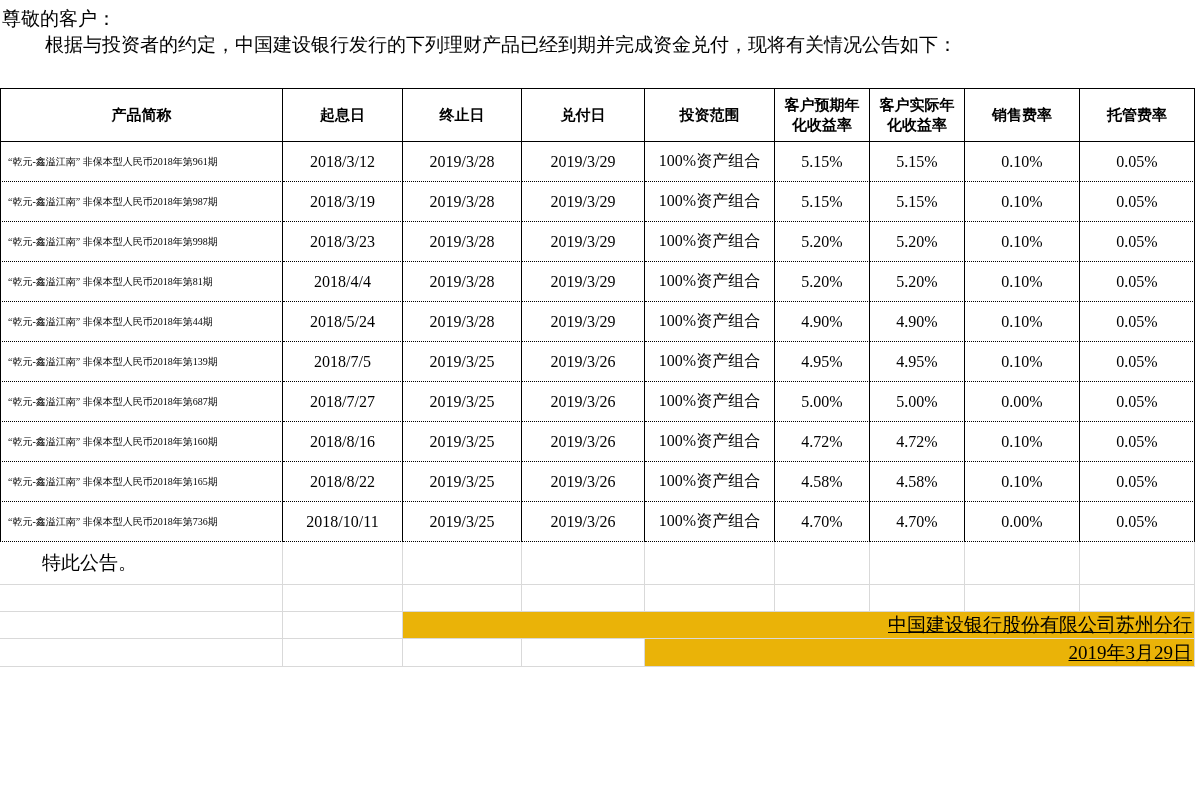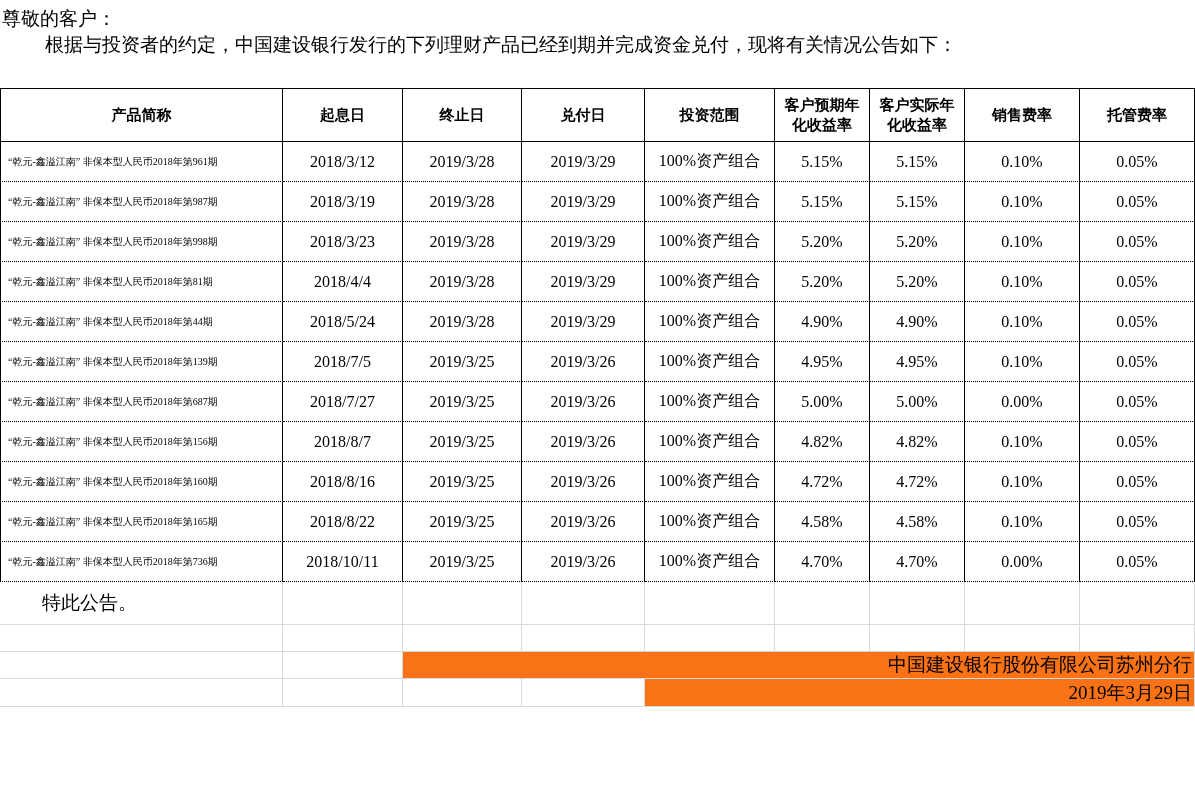--- a/index.html
+++ b/index.html
@@ -56,21 +56,22 @@
     vertical-align: middle;
   }
   .grid-table tr.r-close td { height: 43px; }
   .grid-table tr.r-empty td { height: 27px; }
   .grid-table tr.r-sig td   { height: 26px; }
   .grid-table tr.r-date td  { height: 28px; }
   .closing-cell { font-size: 19px; text-align: left; padding-left: 42px !important; }
   .sig-cell, .date-cell {
     font-size: 19px; text-align: right;
     padding-right: 2px !important;
-    background: #f97316;
+    background: #eab308;
+    text-decoration: underline;
   }
 </style>
 </head>
 <body>
 
 <div class="intro-block">
   <div class="greeting">尊敬的客户：</div>
   <div class="intro-line">根据与投资者的约定，中国建设银行发行的下列理财产品已经到期并完成资金兑付，现将有关情况公告如下：</div>
 </div>
 
@@ -173,31 +174,20 @@
         <td>2018/7/27</td>
         <td>2019/3/25</td>
         <td>2019/3/26</td>
         <td>100%资产组合</td>
         <td>5.00%</td>
         <td>5.00%</td>
         <td>0.00%</td>
         <td>0.05%</td>
       </tr>
       <tr>
-        <td class="product-cell">“乾元-鑫溢江南” 非保本型人民币2018年第156期</td>
-        <td>2018/8/7</td>
-        <td>2019/3/25</td>
-        <td>2019/3/26</td>
-        <td>100%资产组合</td>
-        <td>4.82%</td>
-        <td>4.82%</td>
-        <td>0.10%</td>
-        <td>0.05%</td>
-      </tr>
-      <tr>
         <td class="product-cell">“乾元-鑫溢江南” 非保本型人民币2018年第160期</td>
         <td>2018/8/16</td>
         <td>2019/3/25</td>
         <td>2019/3/26</td>
         <td>100%资产组合</td>
         <td>4.72%</td>
         <td>4.72%</td>
         <td>0.10%</td>
         <td>0.05%</td>
       </tr>

